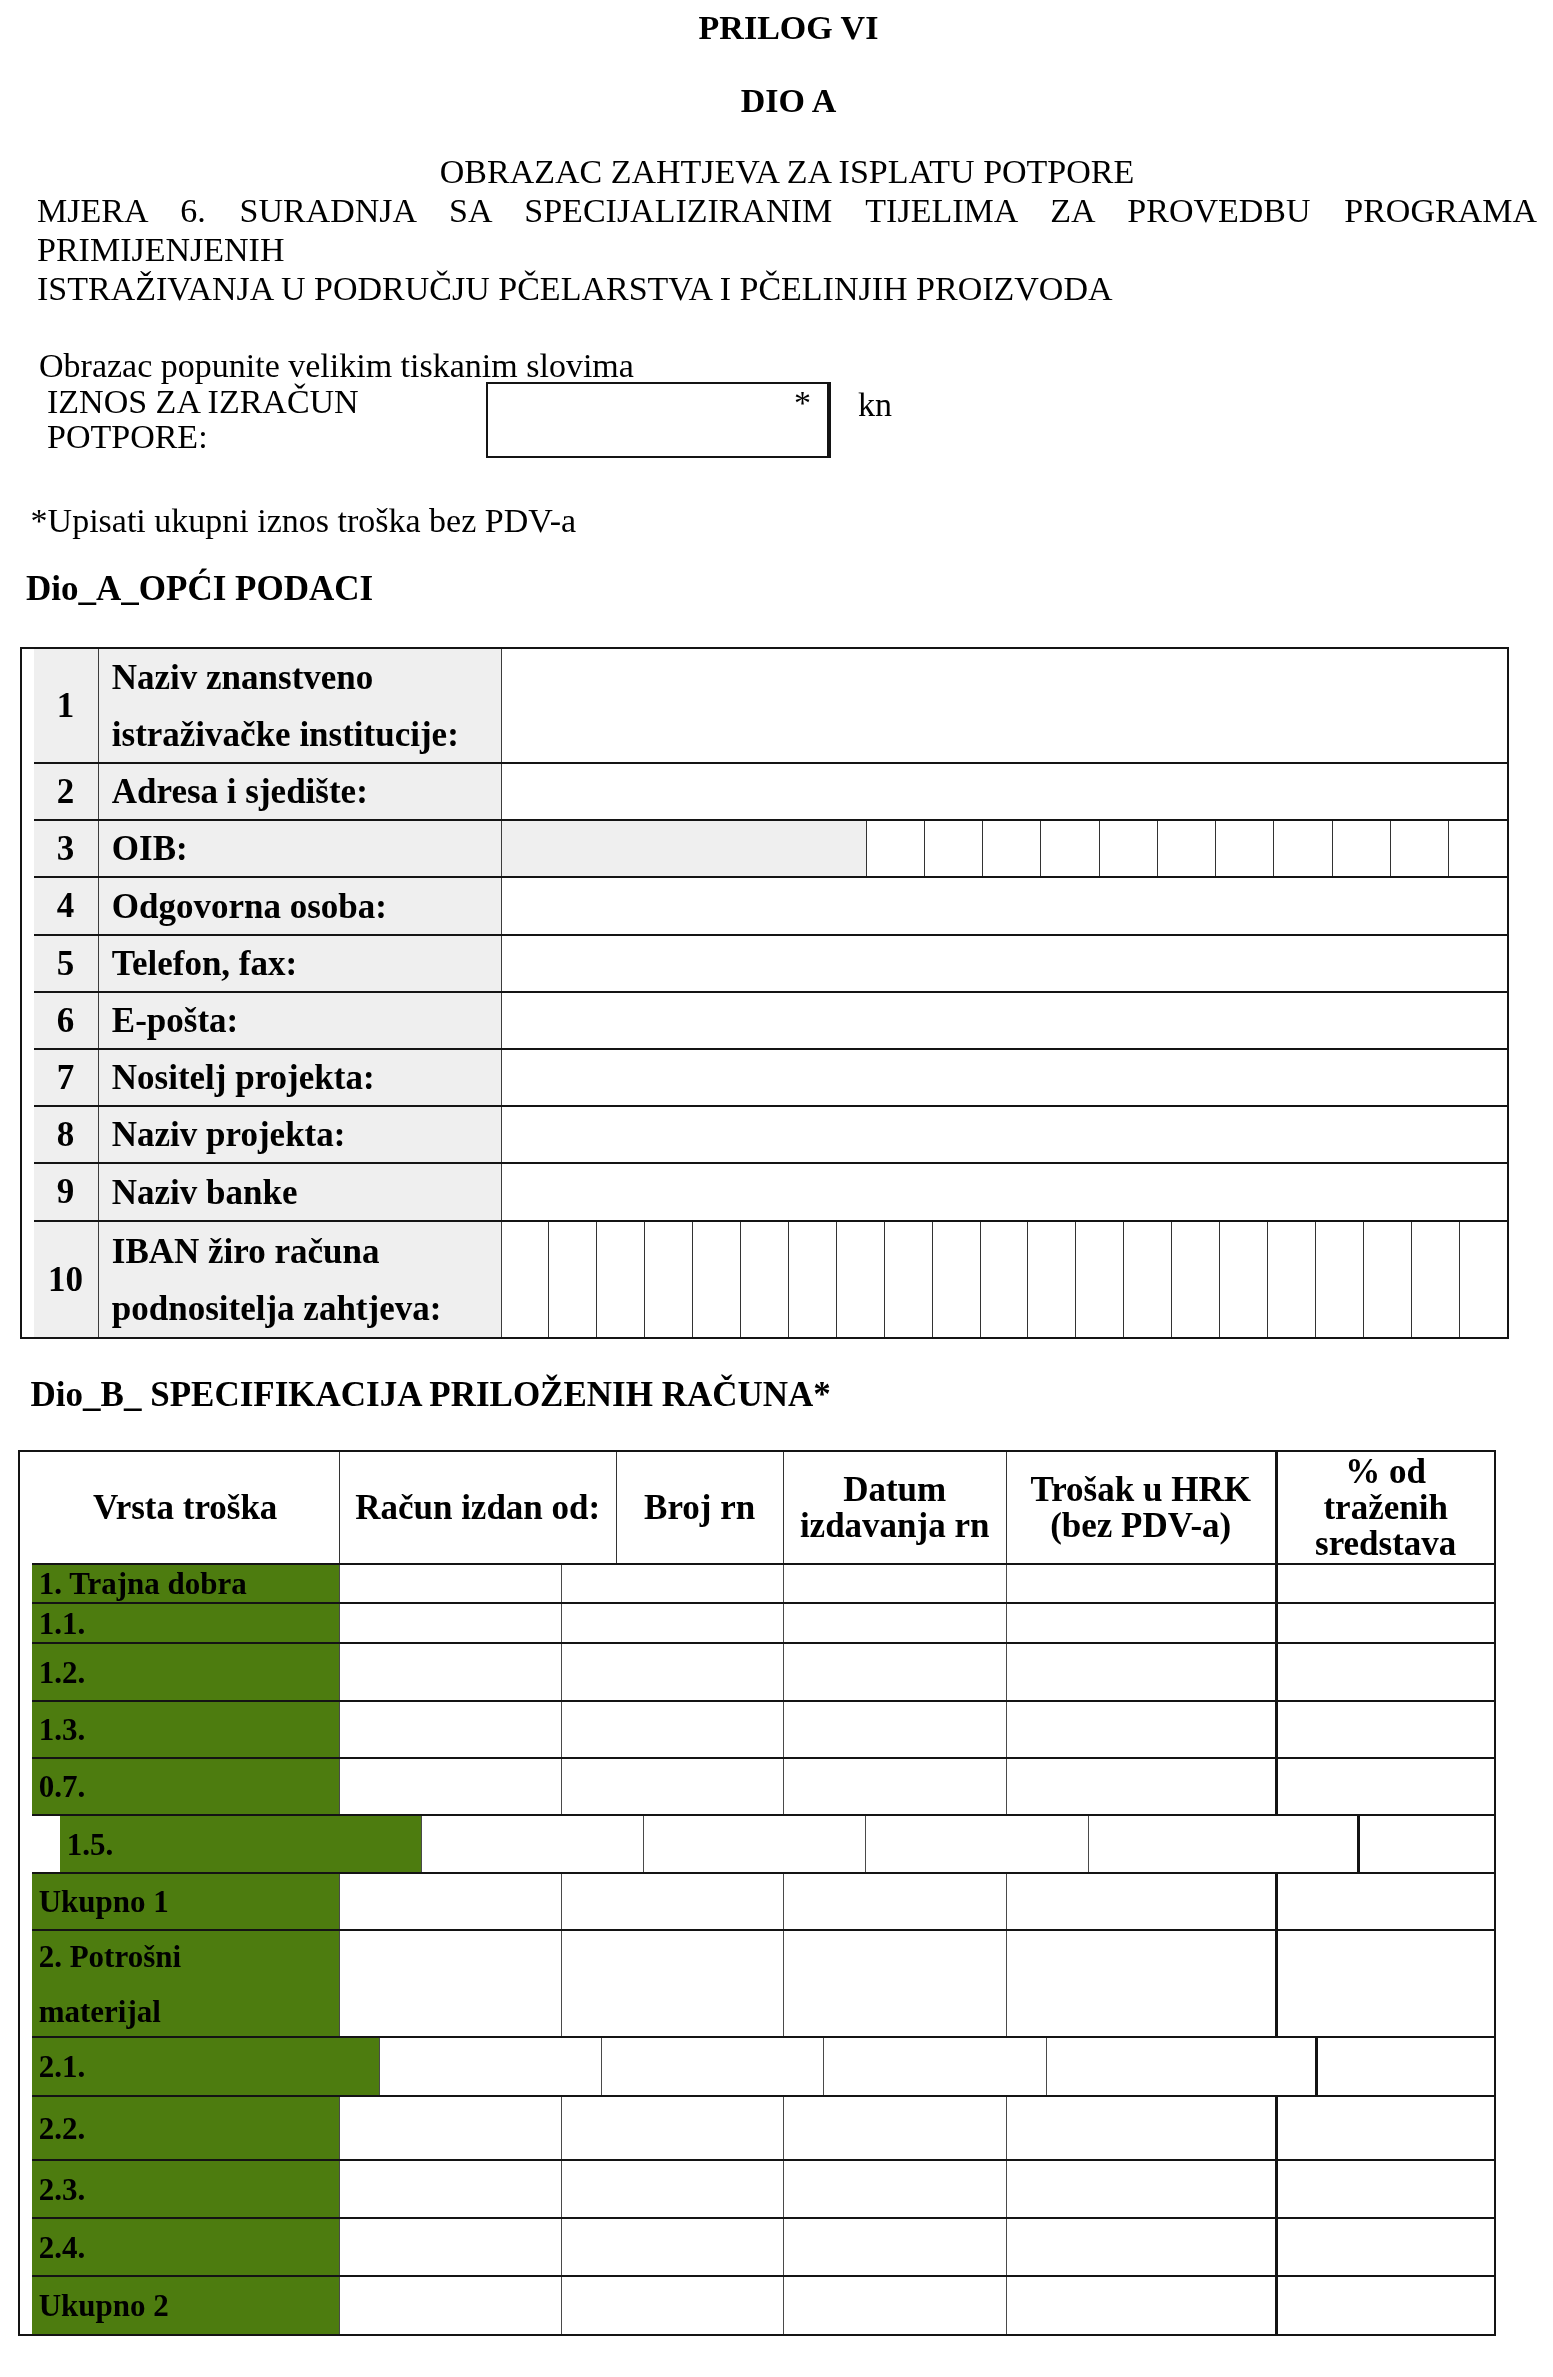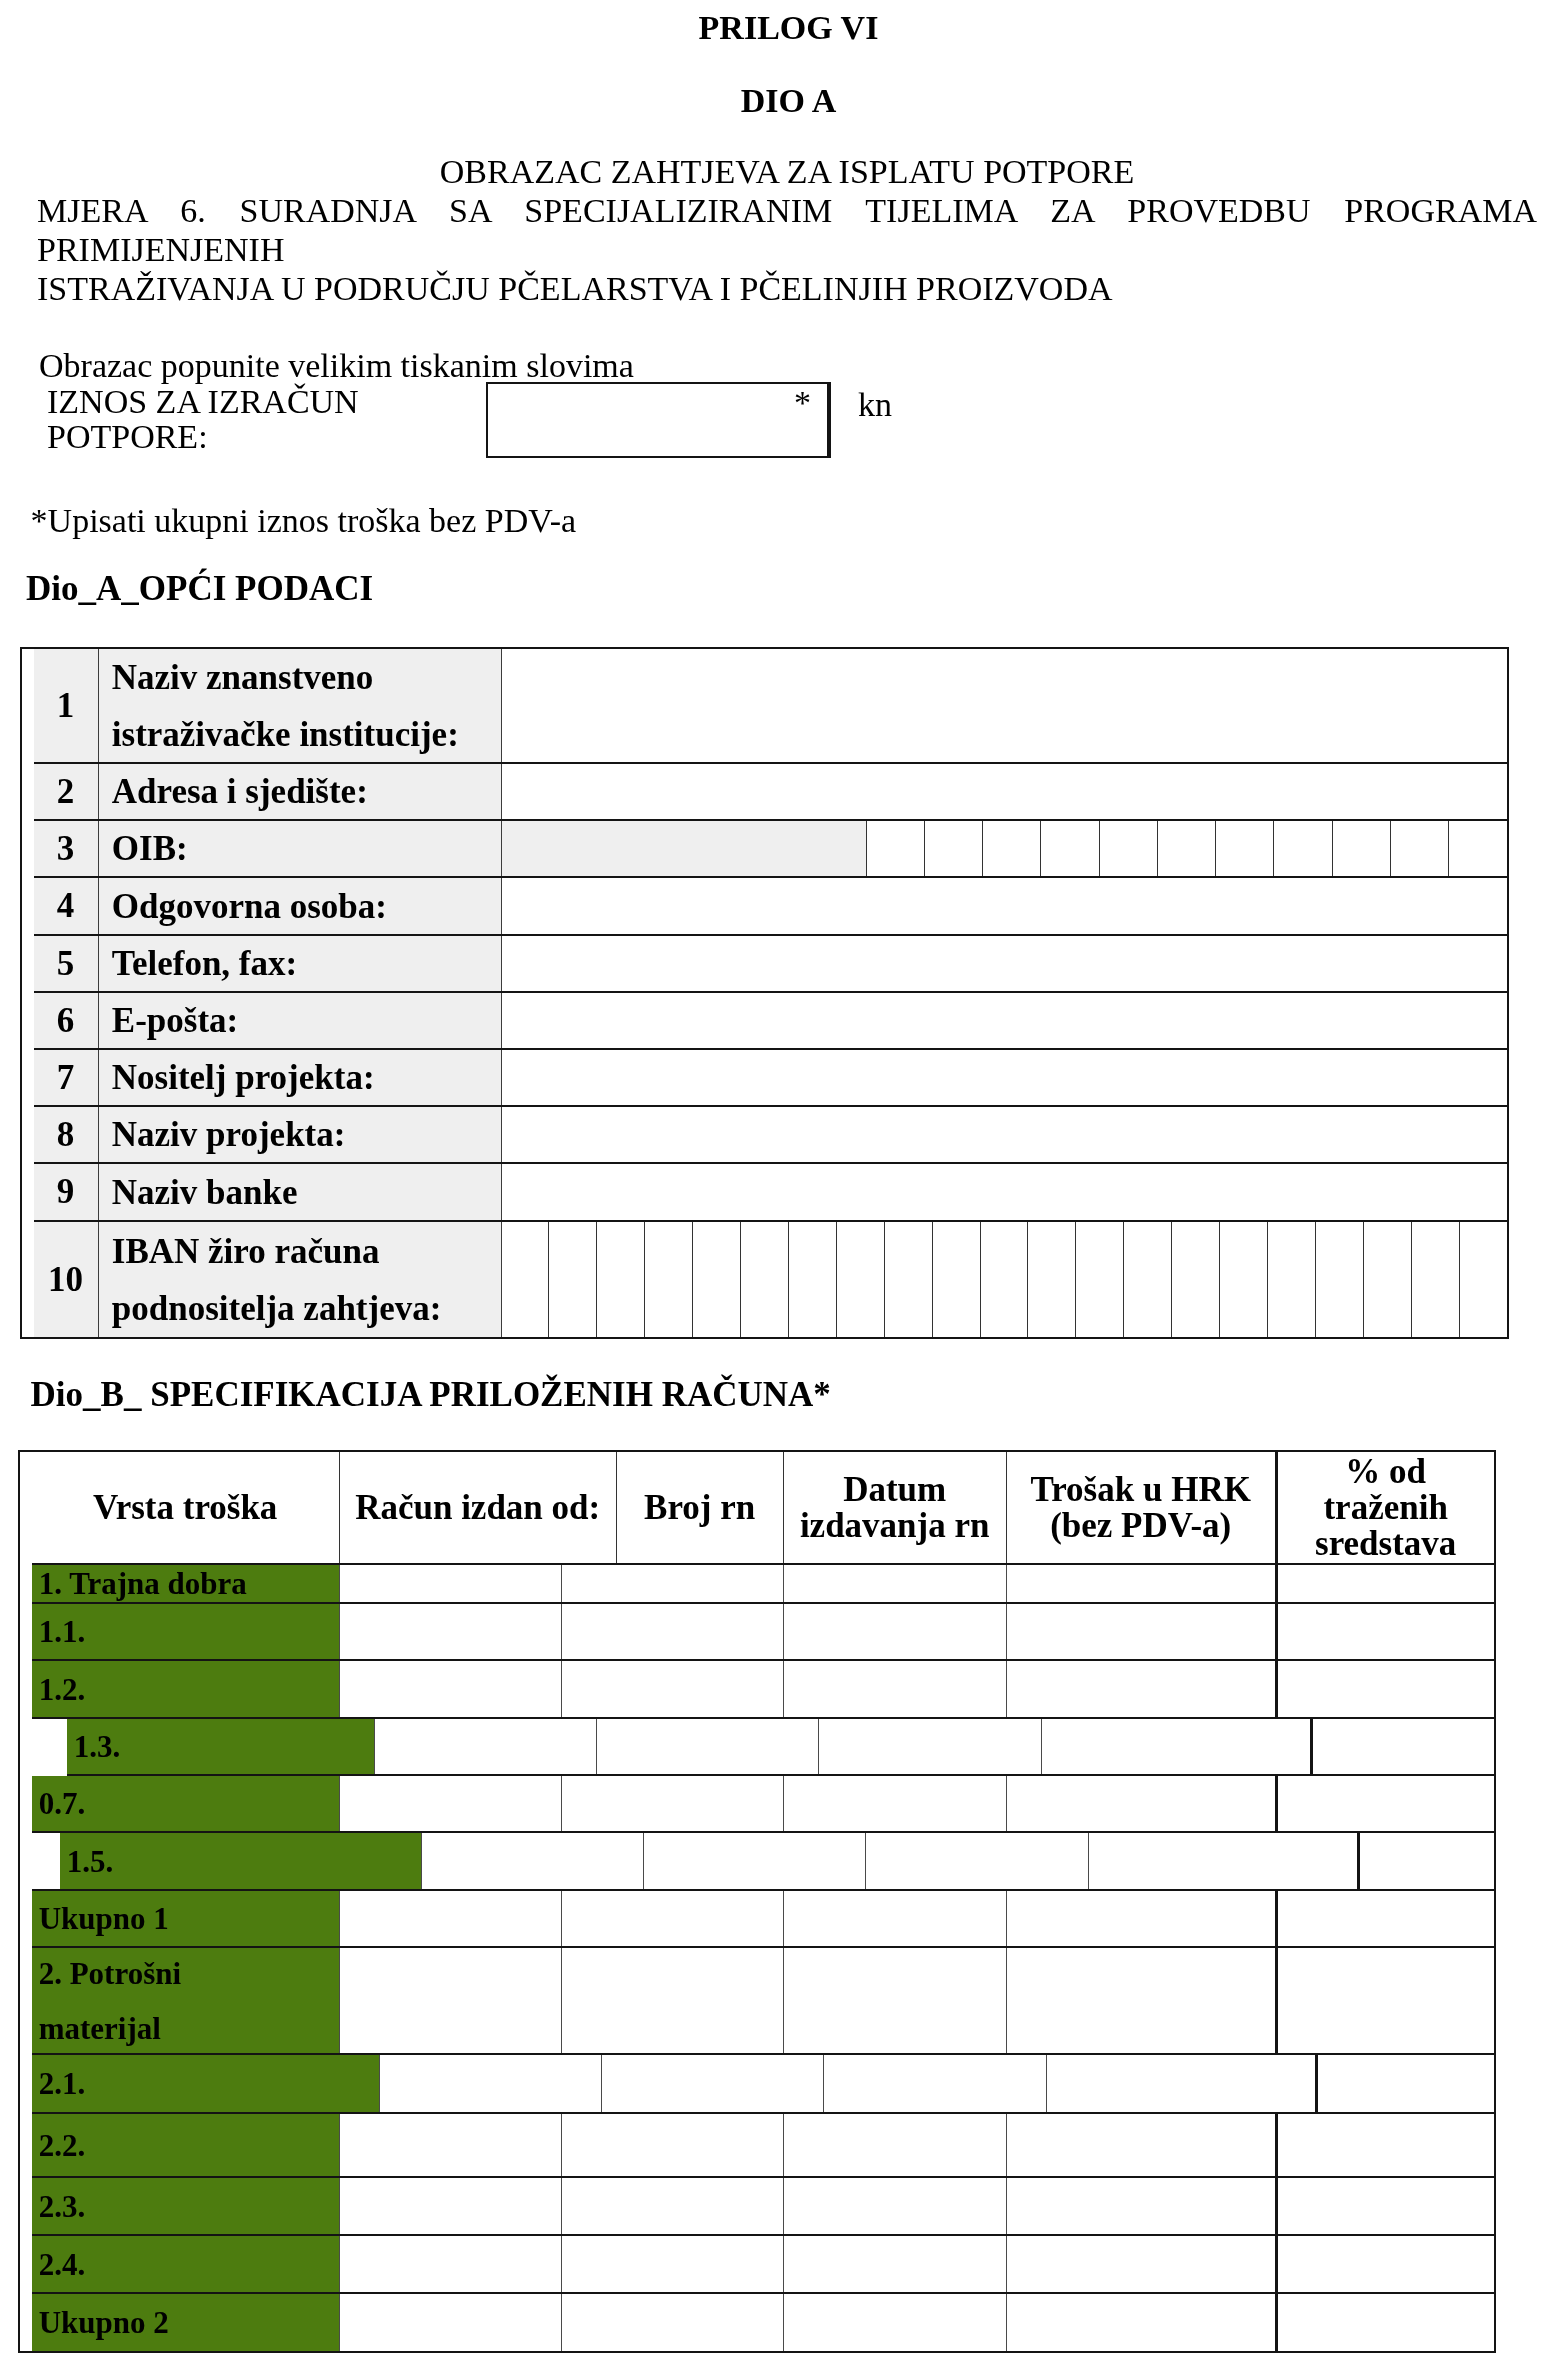--- a/index.html
+++ b/index.html
@@ -217,41 +217,41 @@
       <div class="br" style="height: 39px;">
         <div class="bl" style="width: 308px;">
           <div class="ll">1. Trajna dobra</div>
         </div>
         <div style="width: 222px;"></div>
         <div style="width: 222px;"></div>
         <div style="width: 223px;"></div>
         <div class="thick" style="width: 271px;"></div>
         <div style="flex: 1 1 0%;"></div>
       </div>
+      <div class="br" style="height: 40px;">
+        <div class="bl" style="width: 308px;">
+          <div class="ll">1.1.</div>
+        </div>
+        <div style="width: 222px;"></div>
+        <div style="width: 222px;"></div>
+        <div style="width: 223px;"></div>
+        <div class="thick" style="width: 271px;"></div>
+        <div style="flex: 1 1 0%;"></div>
+      </div>
+      <div class="br" style="height: 58px;">
+        <div class="bl" style="width: 308px;">
+          <div class="ll">1.2.</div>
+        </div>
+        <div style="width: 222px;"></div>
+        <div style="width: 222px;"></div>
+        <div style="width: 223px;"></div>
+        <div class="thick" style="width: 271px;"></div>
+        <div style="flex: 1 1 0%;"></div>
+      </div>
       <div class="br" style="height: 57px;">
-        <div class="bl" style="width: 308px;">
-          <div class="ll">1.1.</div>
-        </div>
-        <div style="width: 222px;"></div>
-        <div style="width: 222px;"></div>
-        <div style="width: 223px;"></div>
-        <div class="thick" style="width: 271px;"></div>
-        <div style="flex: 1 1 0%;"></div>
-      </div>
-      <div class="br" style="height: 58px;">
-        <div class="bl" style="width: 308px;">
-          <div class="ll">1.2.</div>
-        </div>
-        <div style="width: 222px;"></div>
-        <div style="width: 222px;"></div>
-        <div style="width: 223px;"></div>
-        <div class="thick" style="width: 271px;"></div>
-        <div style="flex: 1 1 0%;"></div>
-      </div>
-      <div class="br" style="height: 57px; margin-left: 35px;">
         <div class="bl" style="width: 308px;">
           <div class="ll">1.3.</div>
         </div>
         <div style="width: 222px;"></div>
         <div style="width: 222px;"></div>
         <div style="width: 223px;"></div>
         <div class="thick" style="width: 271px;"></div>
         <div style="flex: 1 1 0%;"></div>
       </div>
       <div class="br" style="height: 57px;">

